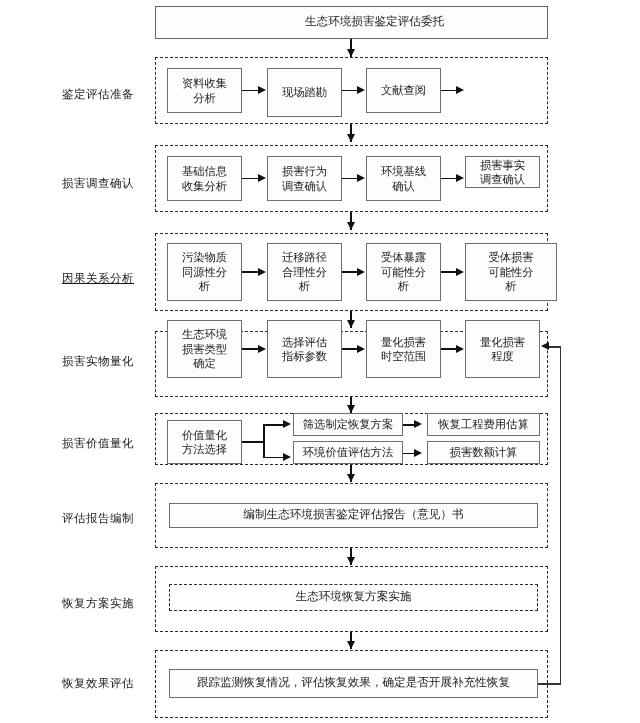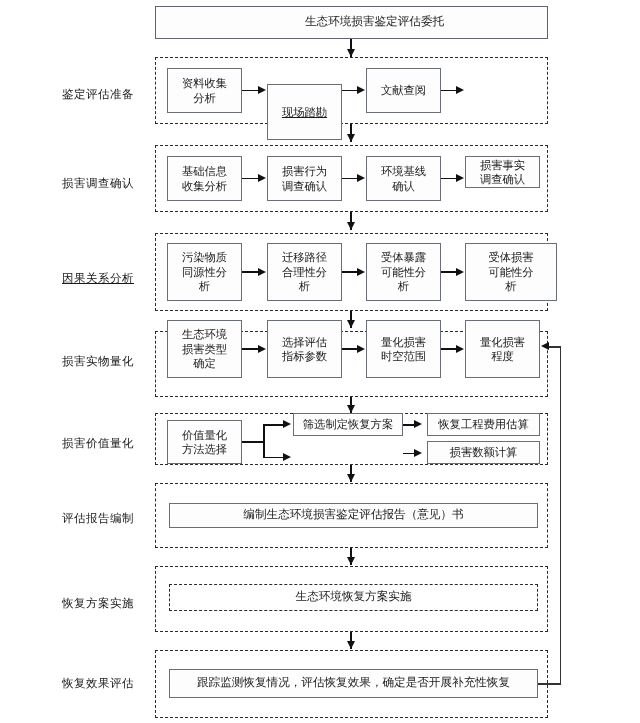--- a/index.html
+++ b/index.html
@@ -108,21 +108,21 @@
   <div class="ln v" style="left:350.2px; top:39px; height:18px;"></div>
   <div class="arrow-down" style="left:346.5px; top:49px;"></div>
 
   <div class="row-label" style="top:88px;">鉴定评估准备</div>
   <div class="stage" style="top:57px; height:67px;"></div>
 
   <div class="node" style="left:167px; top:68px; width:75px; height:45px;">
       <span style="white-space:pre-line">资料收集
 分析</span>
     </div>
-  <div class="node" style="left:267px; top:84px; width:75px; height:56px;text-decoration:underline;">
+  <div class="node" style="left:267px; top:68px; width:75px; height:49px;">
       <span style="white-space:pre-line">现场踏勘</span>
     </div>
   <div class="node" style="left:366px; top:68px; width:75px; height:45px;">
       <span style="white-space:pre-line">文献查阅</span>
     </div>
 
   <div class="ln h" style="left:242px; top:89.7px; width:17px;"></div>
   <div class="arrow-right" style="left:258px; top:86px;"></div>
   <div class="ln h" style="left:342px; top:89.7px; width:16px;"></div>
   <div class="arrow-right" style="left:357px; top:86px;"></div>
@@ -233,20 +233,23 @@
   <div class="node" style="left:167px; top:420px; width:75px; height:44px;">
       <span style="white-space:pre-line">价值量化
 方法选择</span>
     </div>
   <div class="node" style="left:293px; top:413px; width:110px; height:23px;">
       <span>筛选制定恢复方案</span>
     </div>
   <div class="node" style="left:427px; top:413px; width:113px; height:23px;">
       <span>恢复工程费用估算</span>
     </div>
+  <div class="node" style="left:293px; top:441px; width:110px; height:23px;">
+      <span>环境价值评估方法</span>
+    </div>
   <div class="node" style="left:427px; top:441px; width:113px; height:23px;">
       <span>损害数额计算</span>
     </div>
 
   <div class="ln h" style="left:242px; top:441.2px; width:22px;"></div>
   <div class="ln v" style="left:263px; top:424px; height:34px;"></div>
   <div class="ln h" style="left:263px; top:424px; width:22px;"></div>
   <div class="arrow-right" style="left:283px; top:420.4px;"></div>
   <div class="ln h" style="left:263px; top:456.5px; width:22px;"></div>
   <div class="arrow-right" style="left:283px; top:452.8px;"></div>

